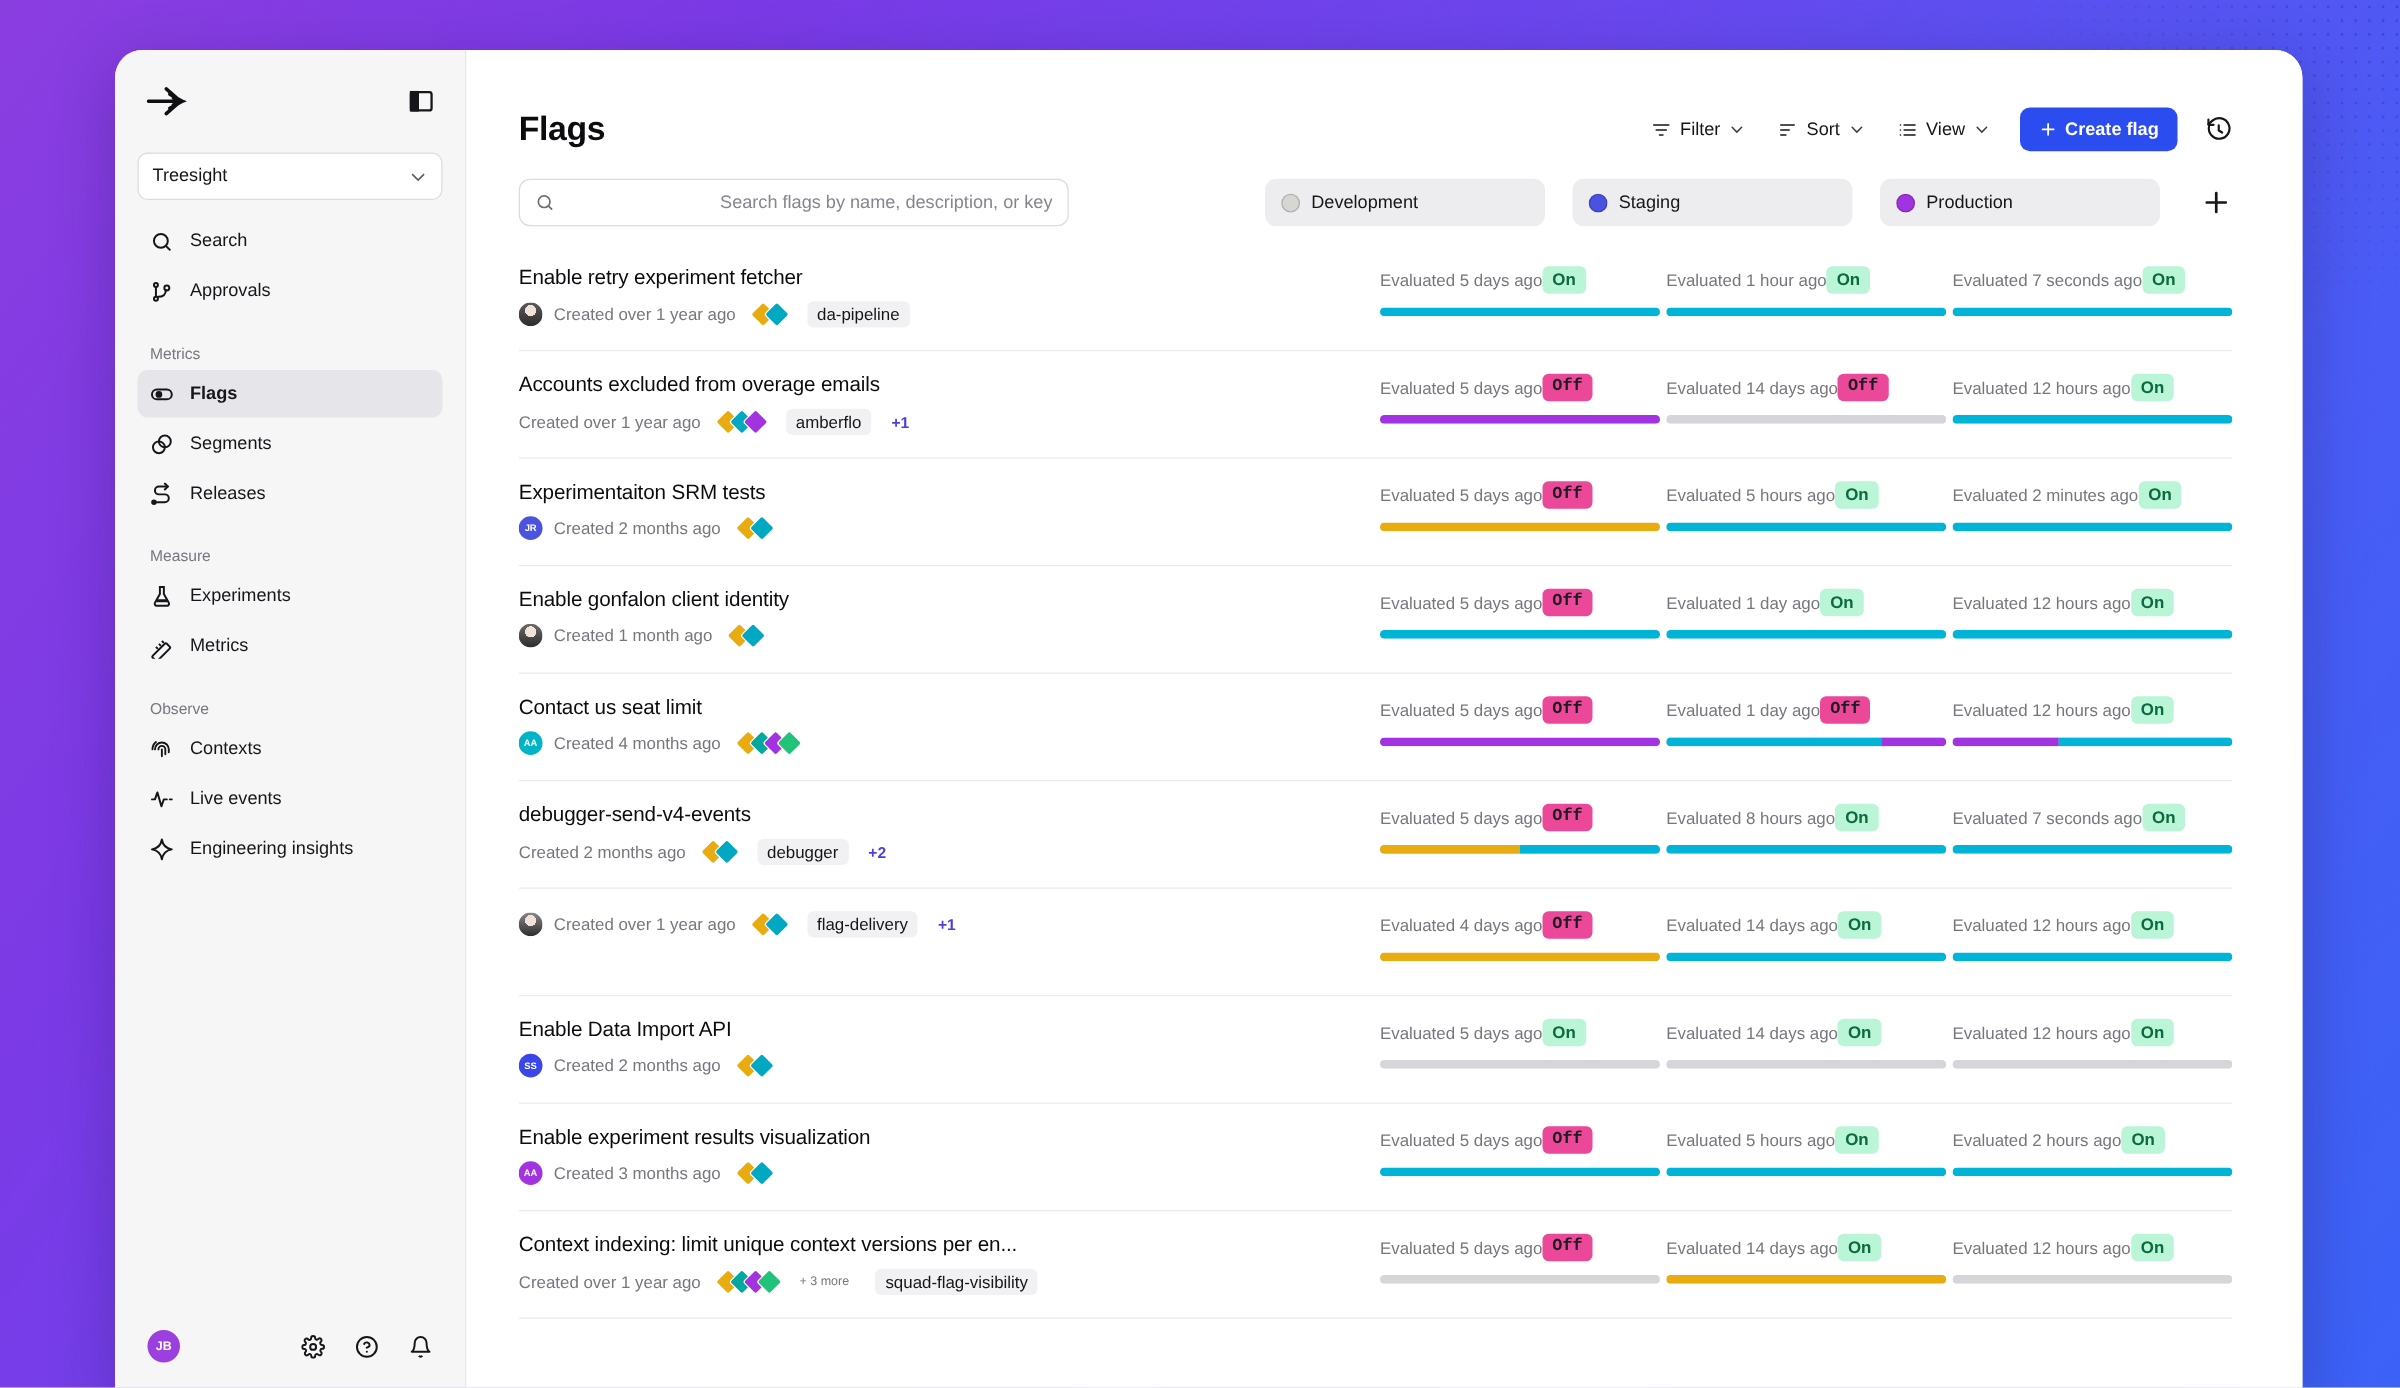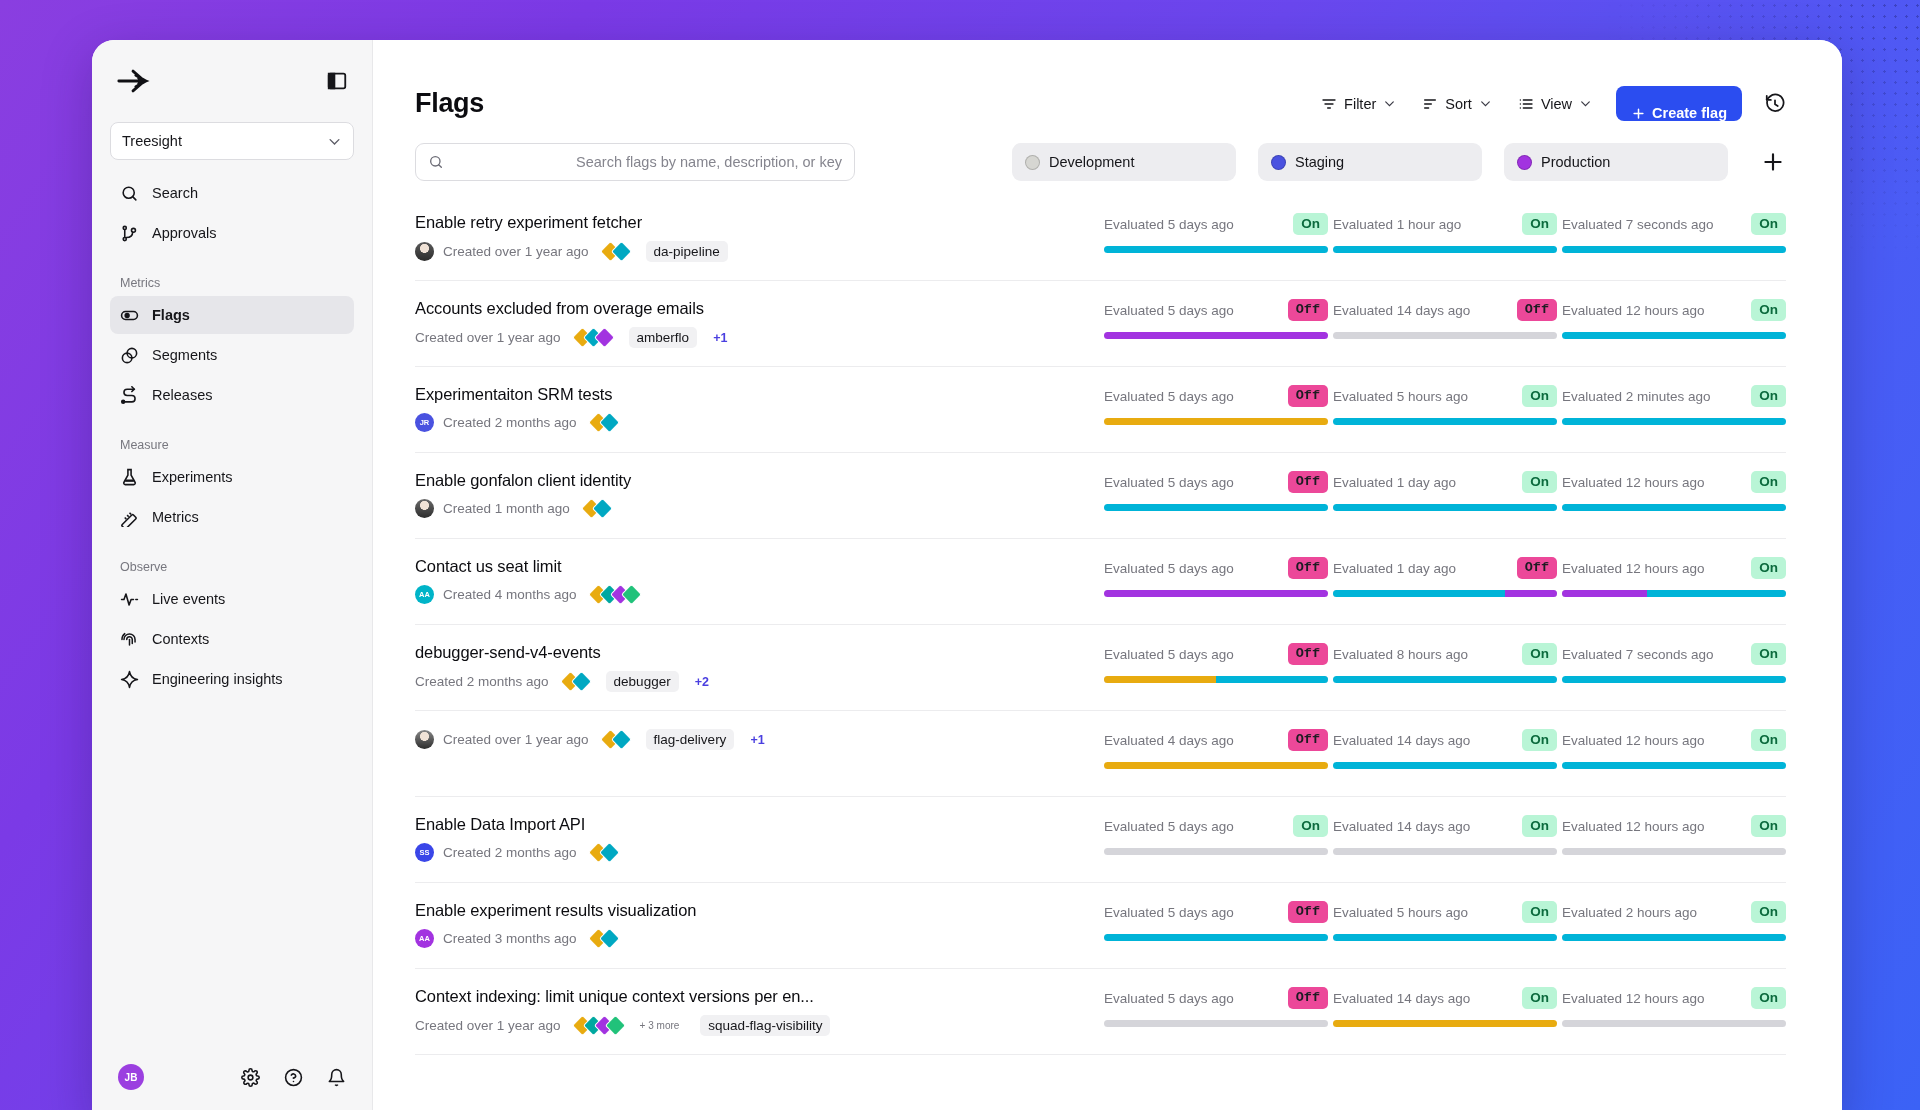--- a/index.html
+++ b/index.html
@@ -86,21 +86,21 @@
   .page-title { font-size: 27px; font-weight: 700; color: #0c0c10; letter-spacing: -.3px; }
   .head-tools { display: flex; align-items: center; gap: 6px; }
   .tool-btn {
     display: flex; align-items: center; gap: 7px; height: 34px; padding: 0 10px;
     font-size: 14.5px; color: #16161a; border-radius: 7px; cursor: pointer;
     background: transparent; border: none; font-family: inherit;
   }
   .tool-btn .ic { width: 16px; height: 16px; }
   .tool-btn .chev { width: 13px; height: 13px; color:#3a3a44; }
   .create-btn {
-    display: flex; align-items: flex-end; gap: 6px; height: 35px; padding: 0 15px;
+    display: flex; align-items: center; gap: 6px; height: 35px; padding: 0 15px;
     background: #2b4df0; color: #fff; font-size: 14.5px; font-weight: 600;
     border-radius: 8px; cursor: pointer; border: none; font-family: inherit;
     margin-left: 8px;
   }
   .hist-btn { width: 22px; height: 22px; margin-left: 16px; color:#16161a; cursor: pointer; }
 
   .filter-row {
     display: flex; align-items: center; padding: 22px 56px 0 42px; gap: 0;
   }
   .search-box {
@@ -153,21 +153,21 @@
   .more-txt { font-size: 10px; color: #76767e; margin-left: 12px; white-space: nowrap; }
   .tag {
     background: #f1f1f3; border-radius: 5px; padding: 3px 8px;
     font-size: 13.5px; color: #16161a; margin-left: 12px; white-space: nowrap; cursor:pointer;
   }
   .tag-plus { font-size: 12.5px; color: #4a3fe0; font-weight: 600; margin-left: 7px; cursor:pointer; }
 
   .env-cells { display: flex; gap: 5px; margin-left: auto; }
   .env-cell { width: 224px; flex: 0 0 224px; padding-top: 2px; }
   .env-cell-top {
-    display: flex; align-items: center; justify-content: space-between;
+    display: flex; align-items: center; 
     margin-bottom: 11px;
   }
   .eval-txt { font-size: 13.5px; color: #76767e; white-space: nowrap; }
   .status-pill {
     font-size: 13.5px; font-weight: 700; border-radius: 5px;
     padding: 3px 8px; line-height: 1.2; cursor: pointer;
   }
   .status-pill.on  { background: #b9f5d6; color: #0c6b3e; }
   .status-pill.off { background: #ec4899; color: #1c1c22; font-family: Liberation Mono, monospace; }
   .bar { height: 7px; border-radius: 4px; background: #d5d5da; overflow: hidden; display: flex; }
@@ -272,37 +272,37 @@
             <rect x="1" y="14" width="20" height="7" rx="1.5" transform="rotate(-45 11 17)"></rect>
             <path d="M9 9l2 2M12 6l2 2M6 12l2 2"></path>
           </svg>
       </span>
       <span>Metrics</span>
     </div>
 
     <div class="nav-group-label">Observe</div>
     <div class="nav-item">
       <span class="ic">
-        <svg viewBox="0 0 24 24" fill="none" stroke="currentColor" stroke-width="2" stroke-linecap="round" stroke-linejoin="round">
-            <path d="M2 12h3l2.5-7 4 14 2.5-7h3"></path>
-            <path d="M20 12h2"></path>
-          </svg>
-      </span>
-      <span>Live events</span>
-    </div>
-    <div class="nav-item">
-      <span class="ic">
         <svg viewBox="0 0 24 24" fill="none" stroke="currentColor" stroke-width="1.9" stroke-linecap="round">
             <path d="M5 12a7 7 0 0114 0v3"></path>
             <path d="M8.5 12a3.5 3.5 0 017 0v5"></path>
             <path d="M12 12v7"></path>
             <path d="M2.5 12a9.5 9.5 0 013.5-7.4"></path>
           </svg>
       </span>
       <span>Contexts</span>
+    </div>
+    <div class="nav-item">
+      <span class="ic">
+        <svg viewBox="0 0 24 24" fill="none" stroke="currentColor" stroke-width="2" stroke-linecap="round" stroke-linejoin="round">
+            <path d="M2 12h3l2.5-7 4 14 2.5-7h3"></path>
+            <path d="M20 12h2"></path>
+          </svg>
+      </span>
+      <span>Live events</span>
     </div>
     <div class="nav-item">
       <span class="ic">
         <svg viewBox="0 0 24 24" fill="none" stroke="currentColor" stroke-width="2" stroke-linejoin="round">
             <path d="M12 2c1 6 4 9 10 10-6 1-9 4-10 10-1-6-4-9-10-10 6-1 9-4 10-10z"></path>
           </svg>
       </span>
       <span>Engineering insights</span>
     </div>
 

